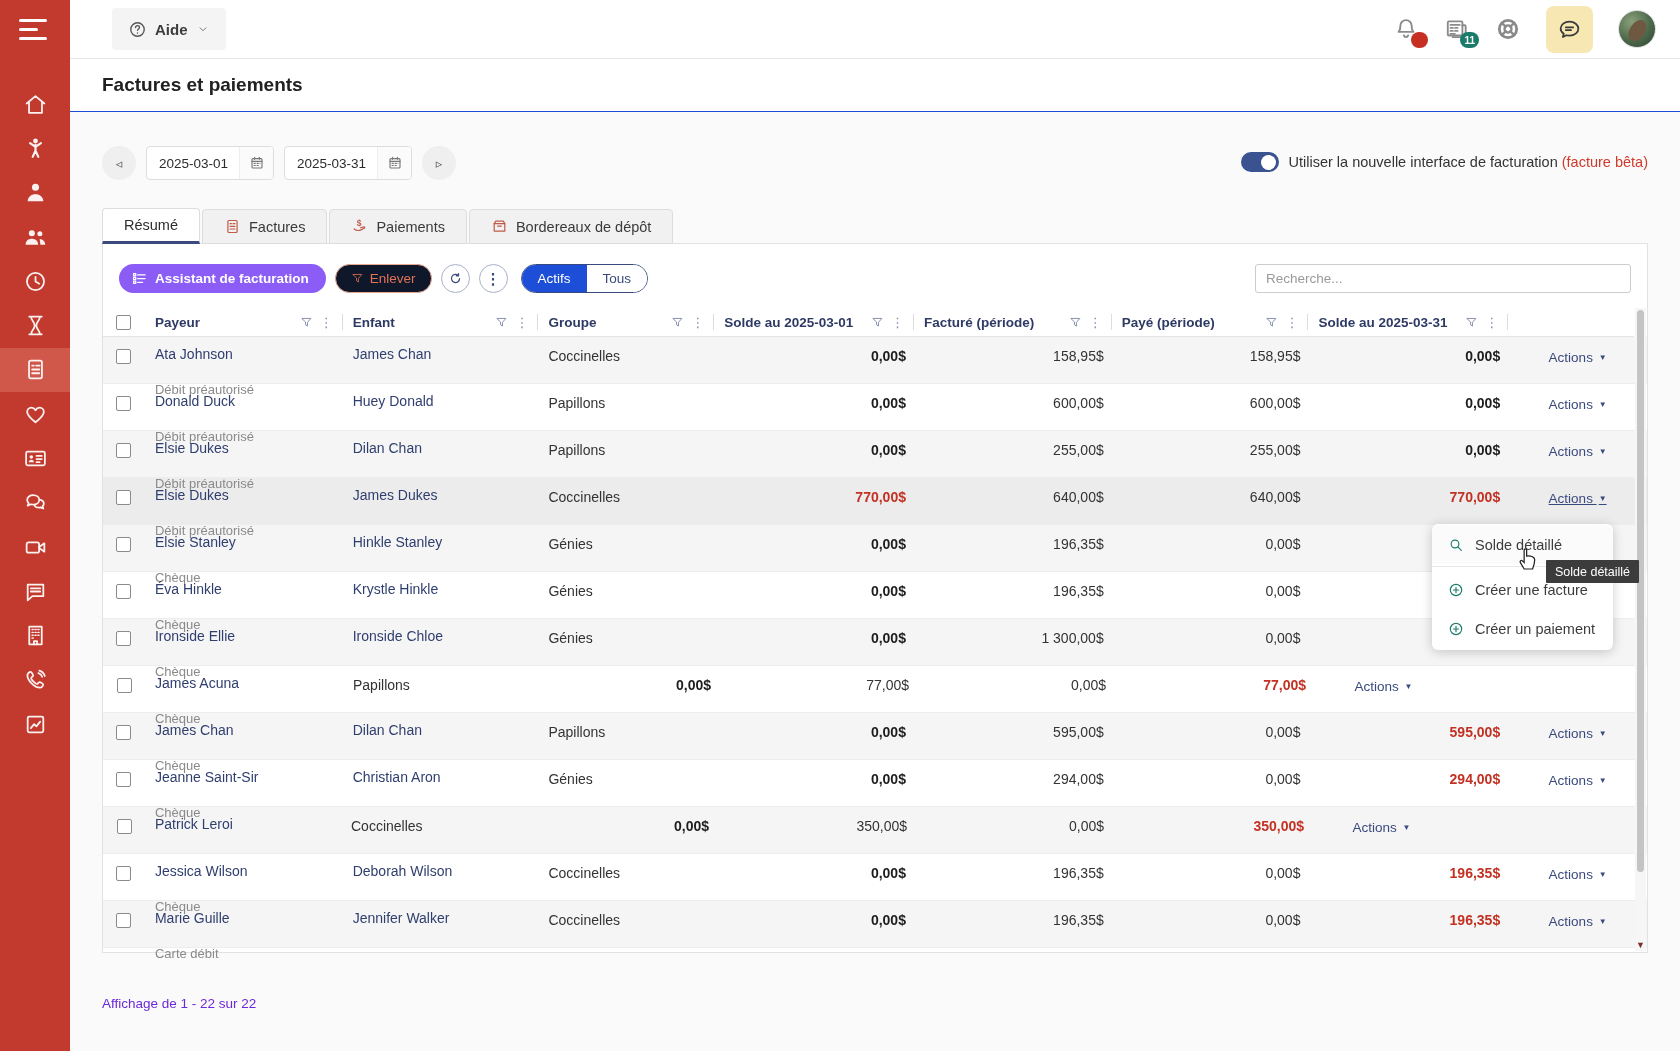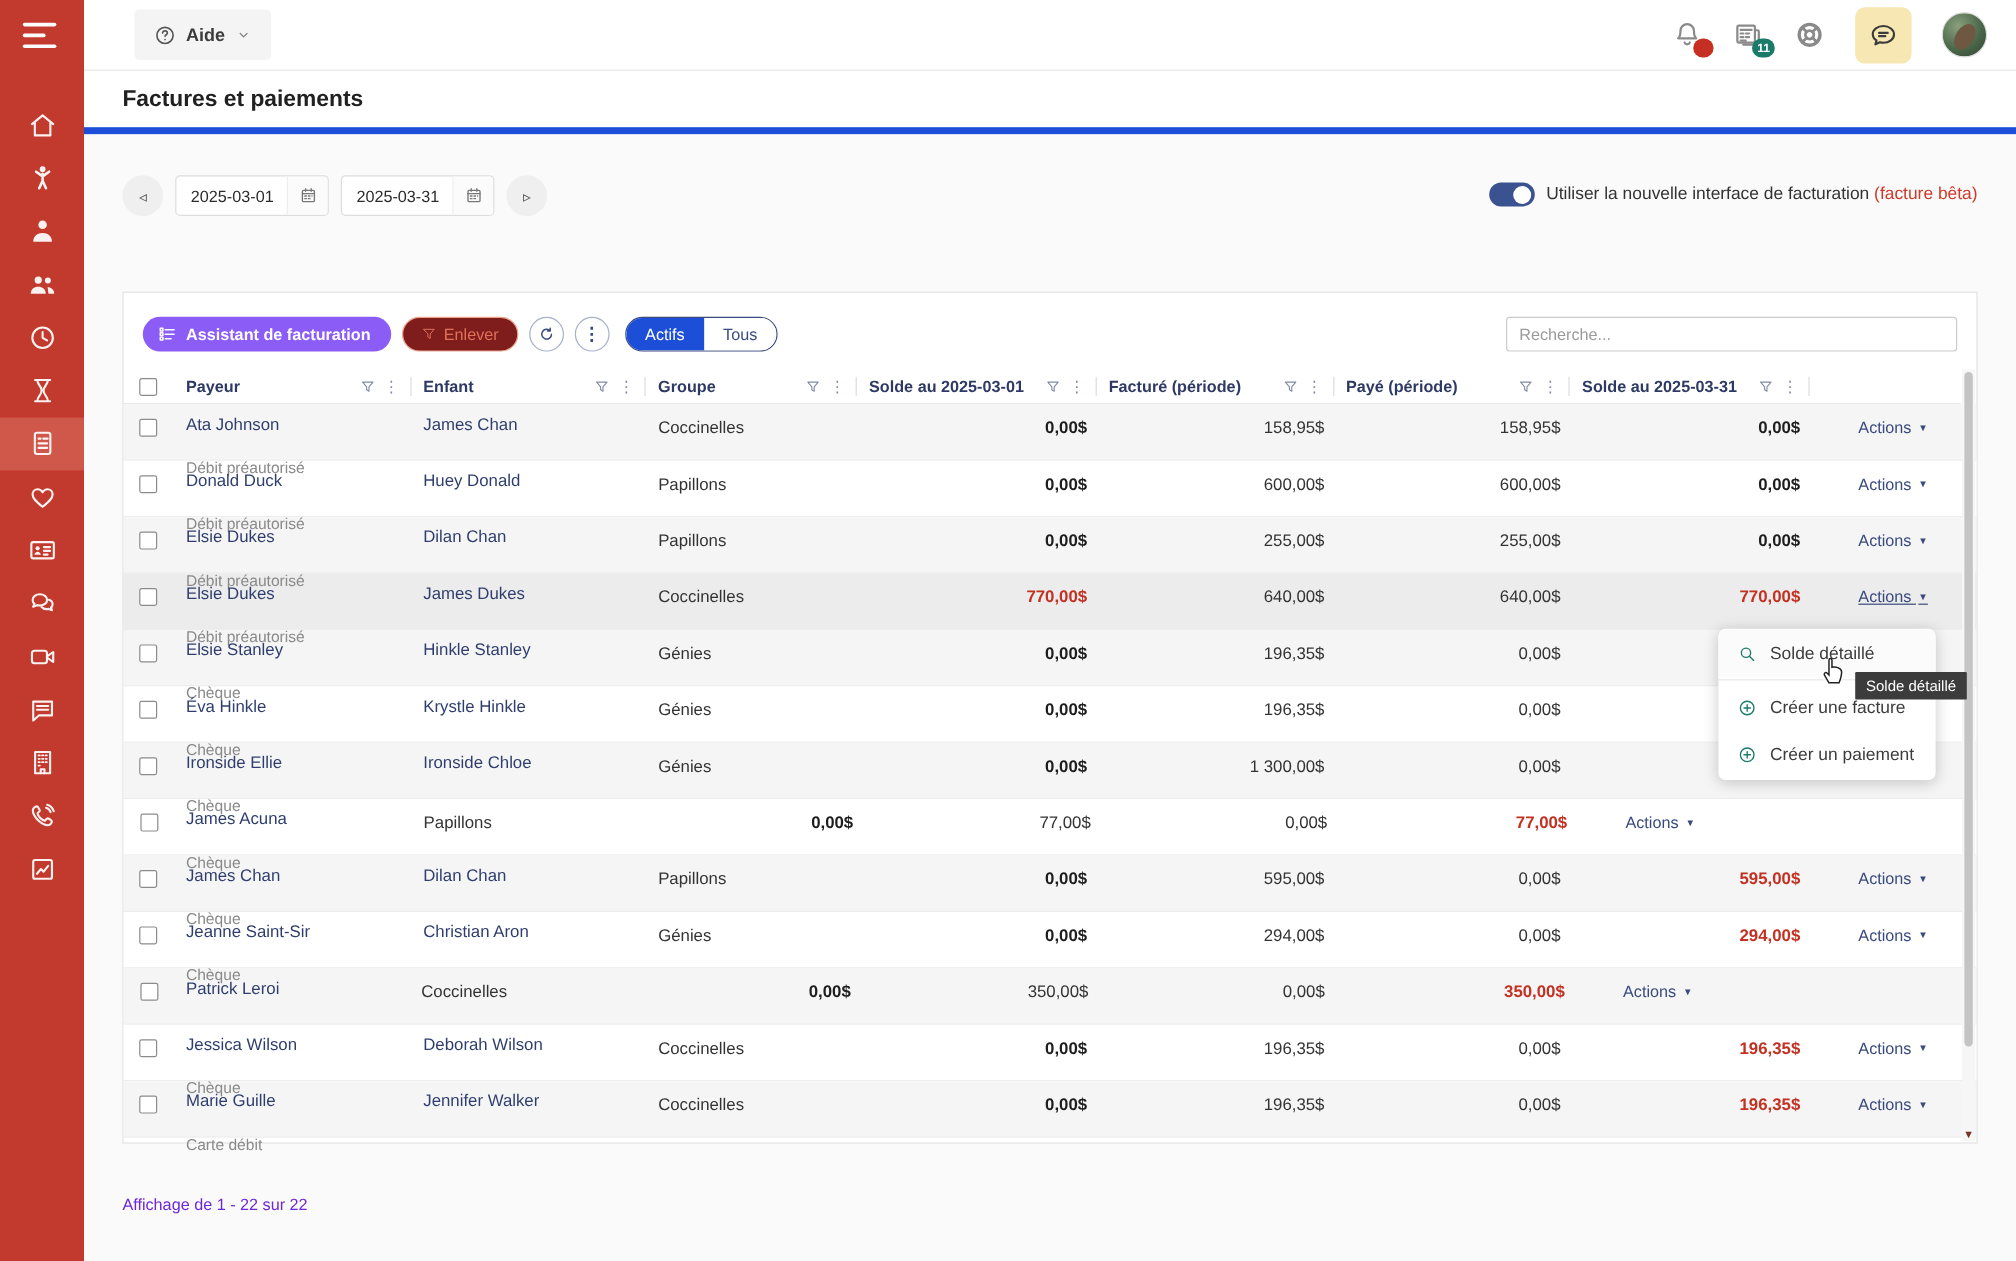--- a/index.html
+++ b/index.html
@@ -26,21 +26,21 @@
 .tb-ic{position:relative;width:26px;height:26px;color:#8a8a8a;cursor:pointer}
 .tb-ic svg{width:26px;height:26px}
 .badge{position:absolute;right:-9px;bottom:-6px;min-width:17px;height:16px;border-radius:9px;color:#fff;font-size:10px;font-weight:bold;display:flex;align-items:center;justify-content:center;padding:0 4px}
 .badge.red{background:#c62f21}.badge.teal{background:#1b7b6a}
 .chat-sq{width:47px;height:47px;background:#f7e7b2;border-radius:8px;display:flex;align-items:center;justify-content:center;color:#3b3b3b;cursor:pointer}
 .chat-sq svg{width:25px;height:25px}
 .avatar{width:38px;height:38px;border-radius:50%;background:radial-gradient(circle at 35% 30%,#8aa07c,#4c684a 55%,#2d4431);border:1px solid #ddd;cursor:pointer;position:relative;overflow:hidden}
 .avatar::after{content:"";position:absolute;left:11px;top:8px;width:15px;height:23px;background:#6e5841;border-radius:50% 50% 46% 46%;transform:rotate(32deg)}
 
 
-.page-head{margin-left:70px;height:53px;background:#fff;border-bottom:6px solid #1d4ed8;display:flex;align-items:center}
+.page-head{margin-left:70px;height:53px;background:#fff;border-bottom:1px solid #1d4ed8;display:flex;align-items:center}
 .page-title{margin-left:32px;font-size:19px;font-weight:bold;color:#212121}
 
 
 .content{margin-left:70px;height:939px;background:#fafafa;position:relative}
 .daterow{position:absolute;left:32px;top:34px;display:flex;align-items:center;gap:10px}
 .nav-circle{width:34px;height:34px;border-radius:50%;background:#efefef;display:flex;align-items:center;justify-content:center;color:#555;font-size:13px;cursor:pointer}
 .date-box{height:34px;background:#fff;border:1px solid #ddd;border-radius:4px;display:flex;align-items:stretch;overflow:hidden}
 .date-box input{border:none;outline:none;width:92px;padding-left:12px;font:inherit;font-size:13.5px;color:#2c2c2c;background:transparent}
 .date-box .cal{width:34px;display:flex;align-items:center;justify-content:center;color:#777;border-left:1px solid #eee;background:#fbfbfb;cursor:pointer}
 .cal svg{width:16px;height:16px}
@@ -54,21 +54,21 @@
 .tabs{position:absolute;left:32px;top:96px;display:flex;align-items:flex-end;z-index:3}
 .tab{height:35px;display:flex;align-items:center;gap:8px;padding:0 21px;background:#f1f1f1;border:1px solid #ddd;border-radius:4px 4px 0 0;margin-right:2px;font-size:14.5px;color:#3a3a3a;cursor:pointer}
 .tab svg{width:17px;height:17px;color:#c05b49}
 .tab.active{background:#fff;height:36px;border-bottom:3px solid #3a4a7e;color:#2d2d2d}
 
 
 .panel{position:absolute;left:32px;right:32px;top:131px;height:710px;background:#fff;border:1px solid #e2e2e2;z-index:2}
 .toolbar{position:absolute;left:16px;top:20px;display:flex;align-items:center;gap:9px}
 .btn-assist{height:29px;padding:0 17px 0 13px;border-radius:15px;background:#8b5cf6;color:#fff;font-size:13.5px;font-weight:bold;display:flex;align-items:center;gap:8px;cursor:pointer;border:none}
 .btn-assist svg{width:15px;height:15px;stroke-width:2}
-.btn-remove{height:29px;padding:0 15px;border-radius:15px;background:#7f1d1d;border:1px solid #eba68f;color:#e07258;font-size:13.5px;display:flex;align-items:center;gap:6px;cursor:pointer}
+.btn-remove{height:29px;padding:0 15px;border-radius:15px;background:#0f172a;border:1px solid #eba68f;color:#e07258;font-size:13.5px;display:flex;align-items:center;gap:6px;cursor:pointer}
 .btn-remove svg{width:13px;height:13px;stroke-width:1.5}
 .btn-circ{width:29px;height:29px;border-radius:50%;background:#fff;border:1px solid #a9b1c9;color:#3a4a7e;display:flex;align-items:center;justify-content:center;cursor:pointer}
 .btn-circ svg{width:15px;height:15px;stroke-width:2}
 .kdots{font-size:15px;font-weight:bold;color:#3a4a7e;line-height:1}
 .seg{display:flex;height:29px;border:1px solid #3a4a7e;border-radius:15px;overflow:hidden;margin-left:4px;background:#fff}
 .seg-a{background:#1d4ed8;color:#fff;padding:0 16px;display:flex;align-items:center;font-size:13.5px;font-weight:normal;cursor:pointer}
 .seg-b{background:#fff;color:#3a4a7e;padding:0 16px;display:flex;align-items:center;font-size:13.5px;cursor:pointer}
 .search{position:absolute;right:16px;top:20px;width:376px;height:29px;border:1px solid #ccc;border-radius:3px;background:#fff;padding:0 10px;font:inherit;font-size:13.5px;color:#333}
 .search::placeholder{color:#9a9a9a}
 
@@ -393,20 +393,43 @@
     </div>
     <div class="nav-circle">▹</div>
   </div>
 
   <div class="beta">
     <div class="toggle"></div>
     <div><span class="b-label">Utiliser la nouvelle interface de facturation</span>
     <span class="b-red">(facture bêta)</span></div>
   </div>
 
+  <div class="tabs">
+      <div class="tab active">
+        <span>Résumé</span>
+      </div>
+      <div class="tab">
+        <svg class="ic">
+          <use href="#i-doc"></use>
+        </svg>
+        <span>Factures</span>
+      </div>
+      <div class="tab">
+        <svg class="ic">
+          <use href="#i-dollar"></use>
+        </svg>
+        <span>Paiements</span>
+      </div>
+      <div class="tab">
+        <svg class="ic">
+          <use href="#i-drawer"></use>
+        </svg>
+        <span>Bordereaux de dépôt</span>
+      </div>
+    </div>
 
   <div class="panel">
     <div class="toolbar">
       <button class="btn-assist">
         <svg class="ic">
             <use href="#i-checklist"></use>
           </svg>
         <span>Assistant de facturation</span>
       </button>
       <button class="btn-remove">

